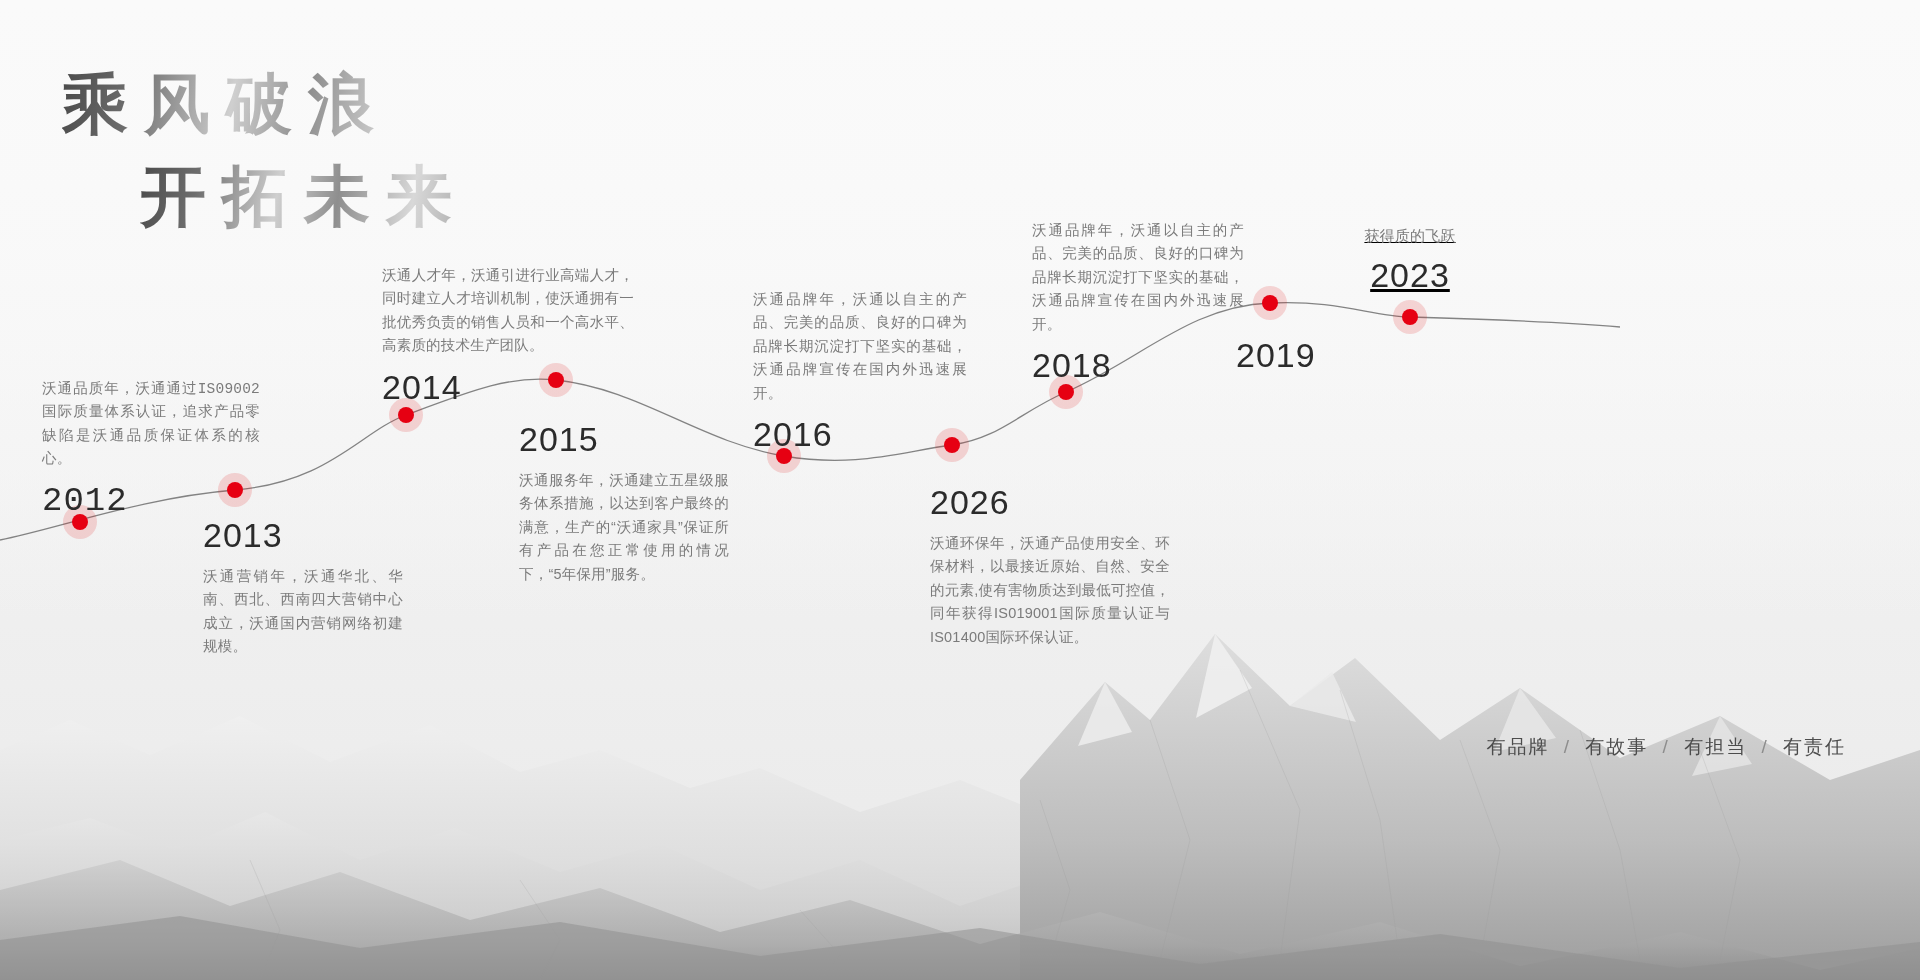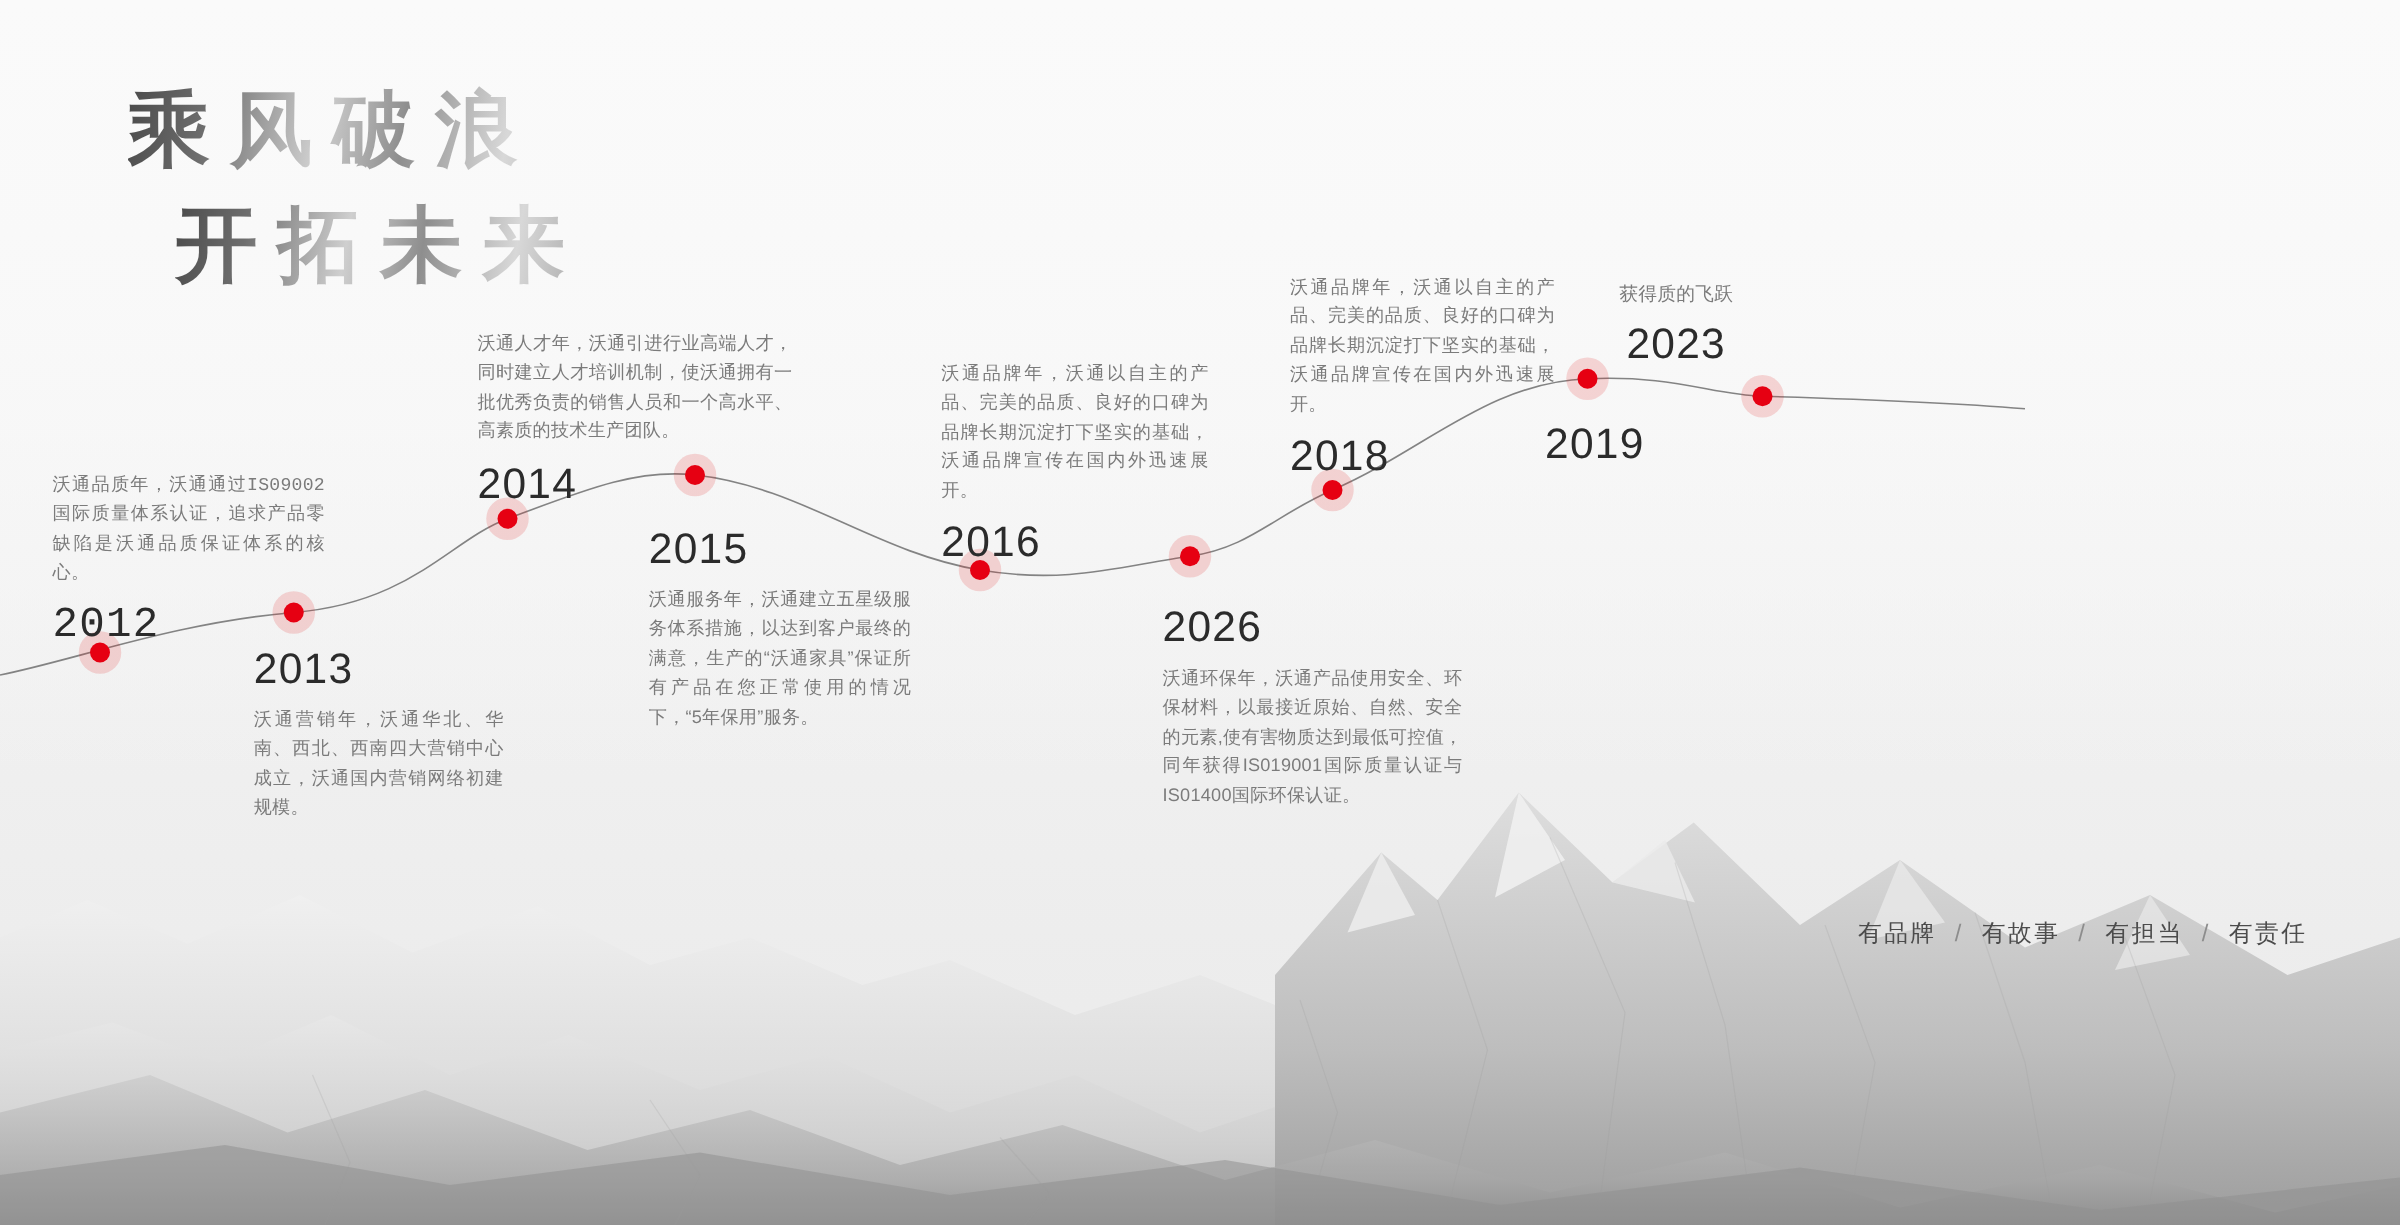--- a/index.html
+++ b/index.html
@@ -26,21 +26,20 @@
   }
   
   .headline{position:absolute;left:62px;top:66px;}
   .hl-line{
     font-family:"Liberation Serif","DejaVu Serif",serif;
     font-size:66px;font-weight:700;letter-spacing:16px;line-height:1.18;
     background:linear-gradient(100deg,#4a4a4a 0%,#6e6e6e 18%,#cfcfcf 42%,#8e8e8e 60%,#d8d8d8 82%,#a9a9a9 100%);
     -webkit-background-clip:text;background-clip:text;color:transparent;
     -webkit-text-fill-color:transparent;
     white-space:nowrap;
-    margin-left:40px;
   }
   .hl-line.second{margin-left:78px;margin-top:14px;}
   
   .curve{position:absolute;left:0;top:0;width:1920px;height:980px;pointer-events:none;}
   
   .node{position:absolute;width:34px;height:34px;margin-left:-17px;margin-top:-17px;}
   .node .halo{
     position:absolute;inset:0;border-radius:50%;
     background:rgba(224,32,32,.17);
   }
@@ -218,21 +217,21 @@
 
   <div class="entry e-above" style="left:1032px;top:219px;width:212px;">
     <div class="desc">沃通品牌年，沃通以自主的产品、完美的品质、良好的口碑为品牌长期沉淀打下坚实的基础，沃通品牌宣传在国内外迅速展开。</div>
     <div class="year">2018</div>
   </div>
 
   <div class="entry e-below" style="left:1236px;top:338px;width:232px;">
     <div class="year">2019</div>
   </div>
 
-  <div class="entry e-above" style="left:1259px;top:224px;width:164px;text-align:center;">
+  <div class="entry e-above" style="left:1328px;top:224px;width:164px;text-align:center;text-decoration:underline;">
     <div class="kicker">获得质的飞跃</div>
     <div class="year">2023</div>
   </div>
 
   <div class="slogan">
     <span>有品牌</span>
     <span class="sep">/</span>
     <span>有故事</span>
     <span class="sep">/</span>
     <span>有担当</span>

